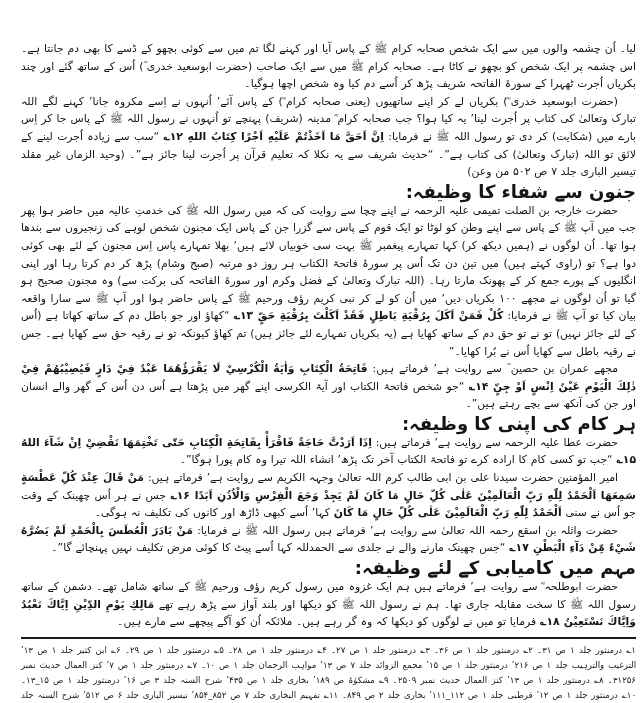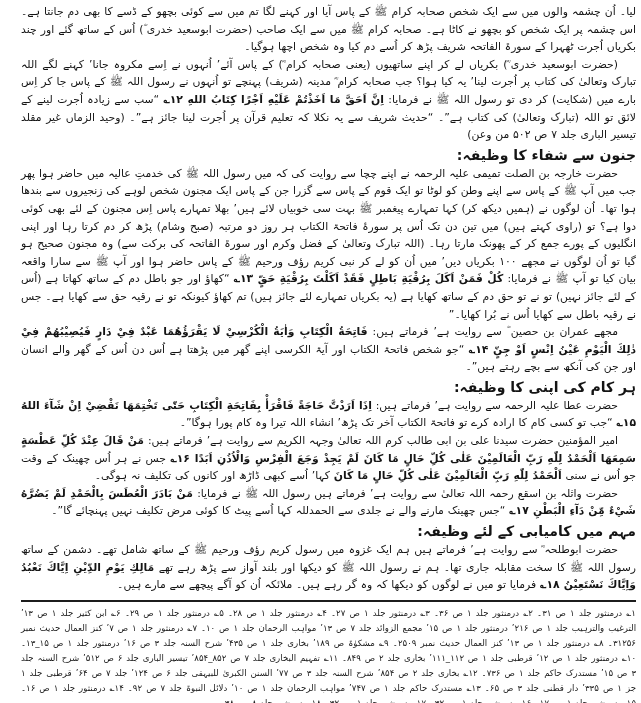--- a/index.html
+++ b/index.html
@@ -2,30 +2,30 @@
 <html lang="ur" dir="rtl"><head>
 <meta charset="utf-8">
 <style>
   html,body{margin:0;padding:0;}
   body{
     width:641px;height:703px;overflow:hidden;background:#ffffff;
     font-family:"DejaVu Sans",sans-serif;color:#141414;
   }
   .page{
     box-sizing:border-box;width:641px;height:644px;
-    padding:3px 5px 2px 21px;direction:rtl;
+    padding:3px 5px 2px 21px;direction:rtl;margin-top:37px;
   }
   .para{
     margin:0;font-size:10.8px;line-height:17.6px;
     text-align:justify;text-align-last:right;word-spacing:0.4px;
   }
   .para.indent{text-indent:18px;}
   .arabic{font-weight:bold;}
   .heading{
-    margin:3px 0 2px 0;font-size:14px;font-weight:bold;line-height:16px;
+    margin:3px 0 2px 0;font-size:18px;font-weight:bold;line-height:16px;
   }
   .divider{
     border:none;border-top:2px solid #1c1c1c;margin:6px 0 4px 0;height:0;
   }
   .footnotes{
     margin:0;font-size:8.6px;line-height:15px;
     text-align:justify;text-align-last:right;color:#1a1a1a;word-spacing:1px;
   }
 </style>
 </head>

